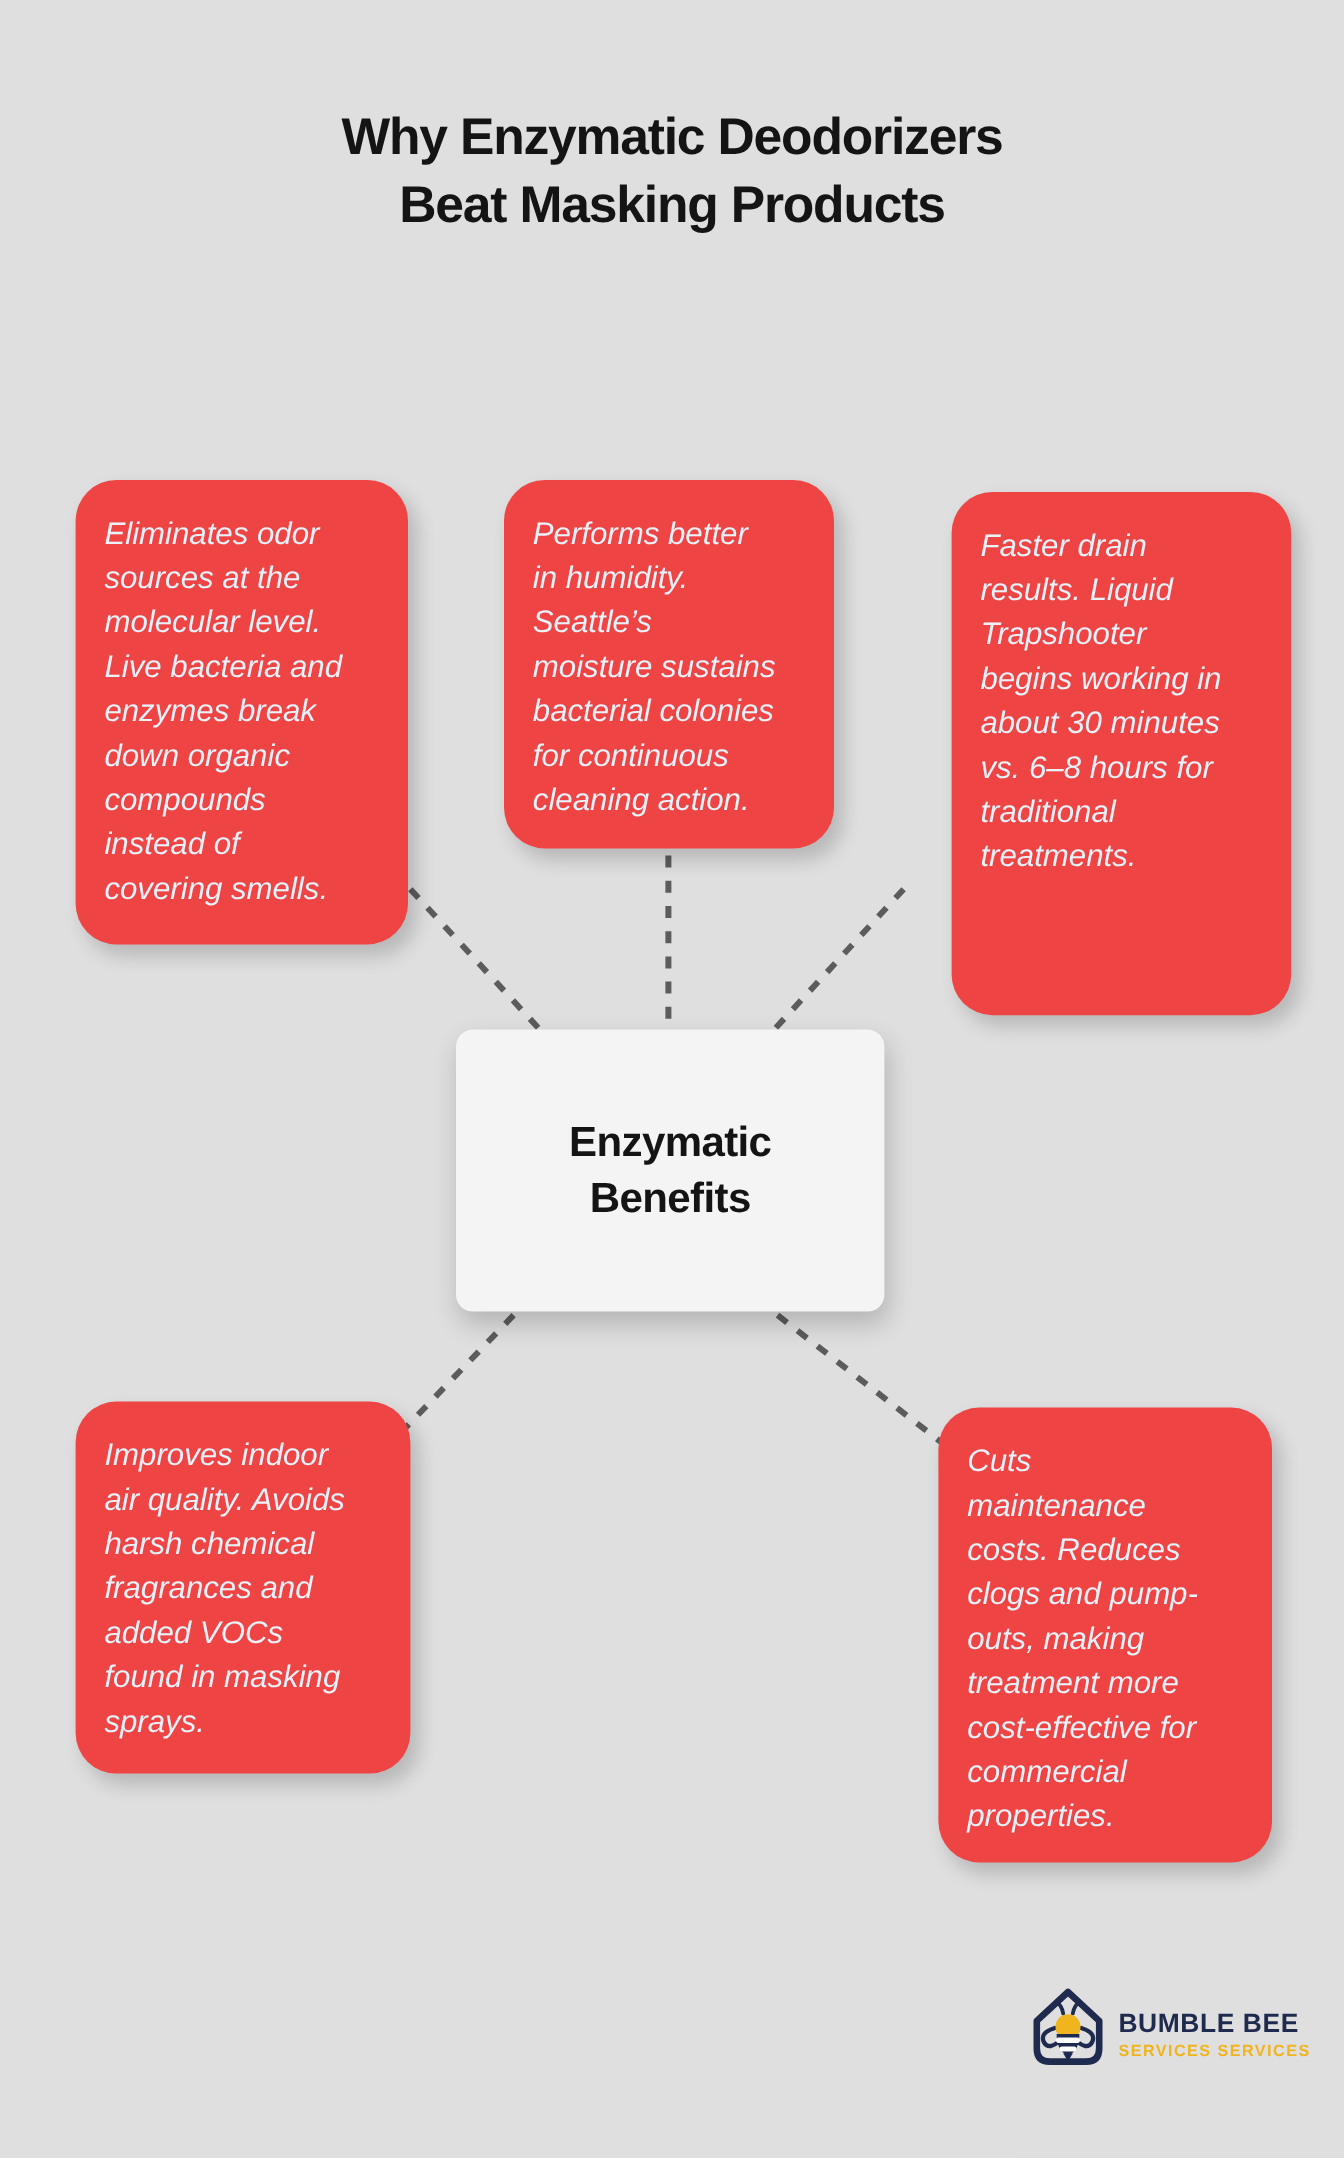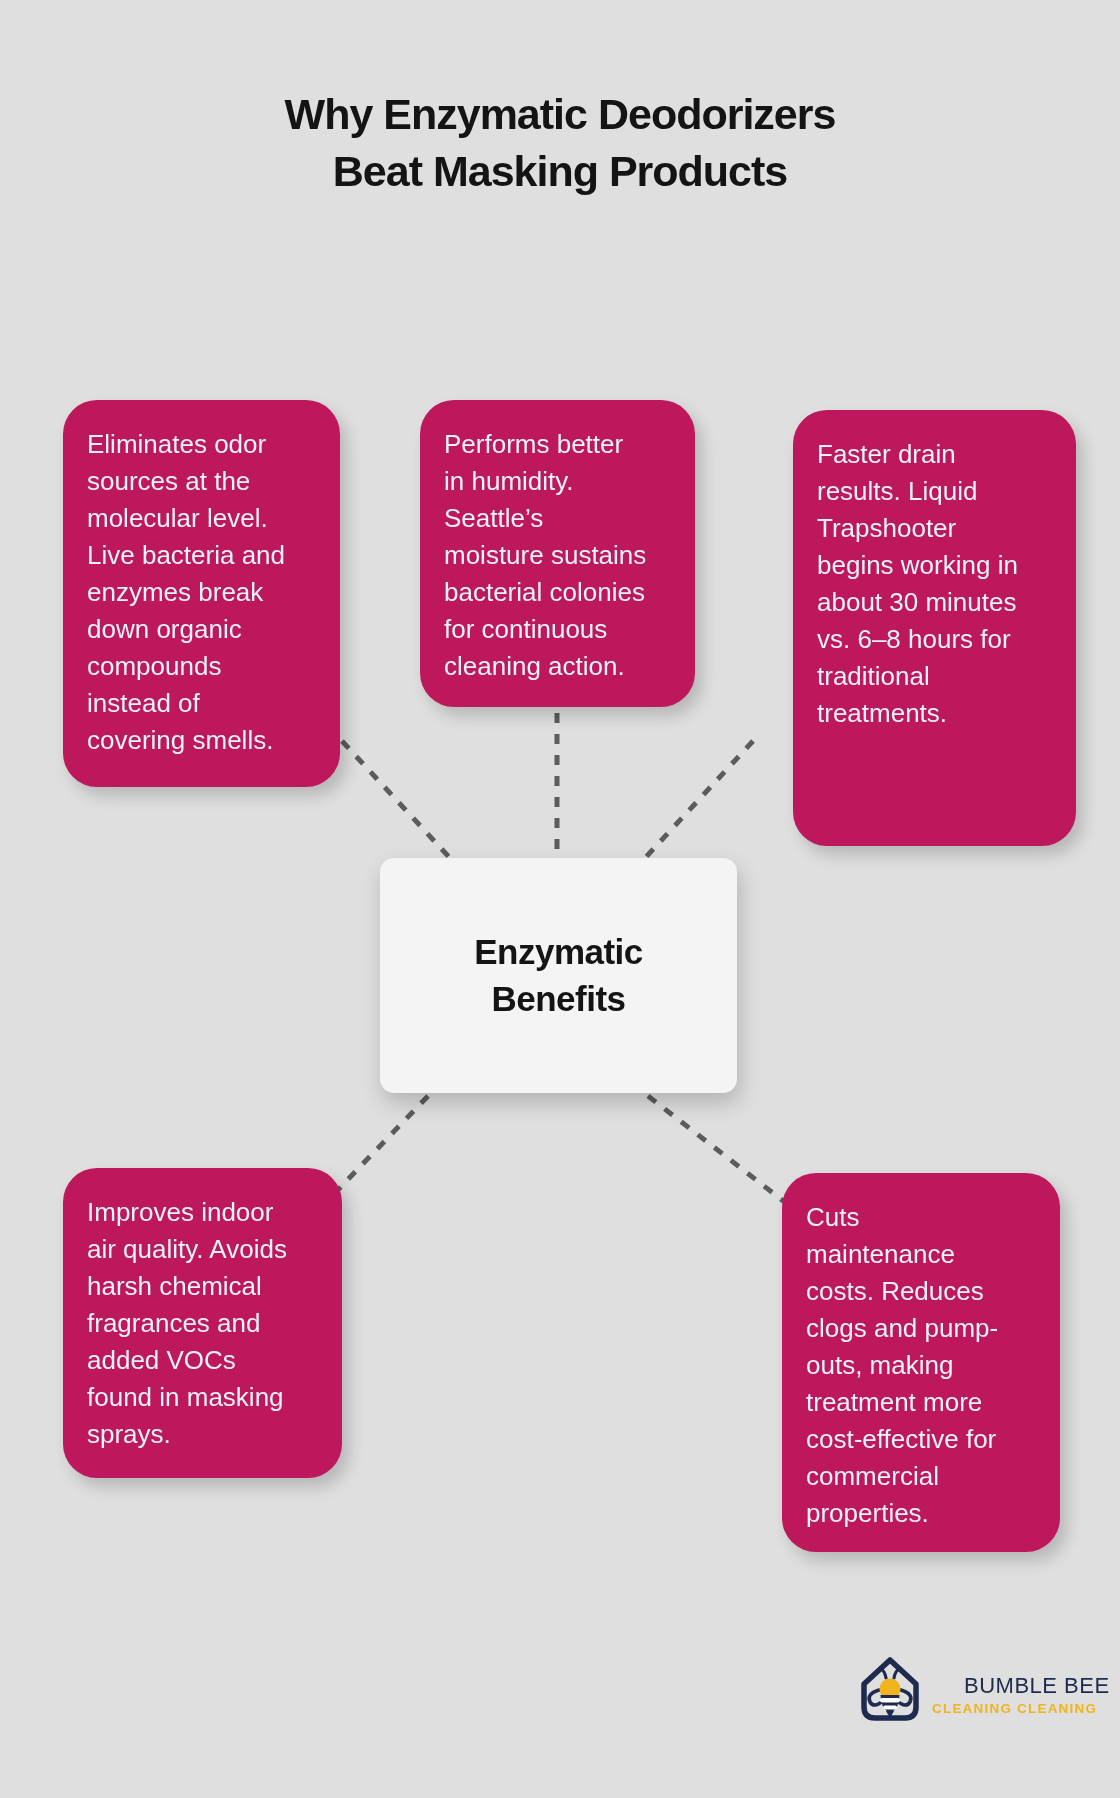--- a/index.html
+++ b/index.html
@@ -12,24 +12,24 @@
     position:absolute; top:86px; left:0; width:1120px;
     text-align:center; font-size:43px; font-weight:800;
     color:#141414; line-height:1.33; letter-spacing:-1px;
     white-space:pre-line;
   }
   .connectors { position:absolute; left:0; top:0; width:1120px; height:1798px; }
   .connectors line {
     stroke:#5c5c5c; stroke-width:5; stroke-dasharray:10 11;
   }
   .benefit {
-    position:absolute; background:#be185d; border-radius:34px;
+    position:absolute; background:#ef4444; border-radius:34px;
     box-shadow:7px 9px 16px rgba(0,0,0,0.18);
     box-sizing:border-box; padding:26px 16px 22px 24px;
-    color:#e9f1f9; overflow:hidden;
+    color:#e9f1f9; overflow:hidden;font-style:italic;
   }
   .benefit .txt {
     white-space:pre-line; font-size:26px; line-height:37px;
   }
   .b1 { left:63px;  top:400px;  width:277px; height:387px; }
   .b2 { left:420px; top:400px;  width:275px; height:307px; }
   .b3 { left:780px; top:410px;  width:283px; height:436px;margin-left:13px; }
   .b4 { left:63px;  top:1168px; width:279px; height:310px; }
   .b5 { left:782px; top:1173px; width:278px; height:379px; }
   .center-box {
@@ -39,21 +39,21 @@
     display:flex; align-items:center; justify-content:center;
     text-align:center; font-size:35px; font-weight:800; color:#141414;
     line-height:1.32; letter-spacing:-0.5px; white-space:pre-line;
   }
   .logo {
     position:absolute; left:855px; top:1656px;
     display:flex; align-items:center; gap:7px;
   }
   .logo-text { display:flex; flex-direction:column; }
   .logo-name {
-    font-size:22px; font-weight:400; color:#1f2b4e; letter-spacing:0.5px;margin-left:32px;
+    font-size:22px; font-weight:700; color:#1f2b4e; letter-spacing:0.5px;
   }
   .logo-tagline {
     font-size:13.5px; font-weight:800; color:#f0b41e;
     letter-spacing:1.2px; margin-top:2px;
   }
 </style>
 </head>
 <body>
 
 <div class="canvas">
@@ -137,17 +137,17 @@
         <path d="M46 34 Q59 38 55 46 Q51 53 41 44" fill="none" stroke="#1f2b4e" stroke-width="3.6" stroke-linecap="round"></path>
         <circle cx="35" cy="33" r="10.5" fill="#f0b41e"></circle>
         <path d="M25.5 39 Q25.5 53 35 57 Q44.5 53 44.5 39 Z" fill="#1f2b4e"></path>
         <rect x="25" y="42" width="20" height="4.5" rx="2.2" fill="#ffffff"></rect>
         <rect x="28" y="49.5" width="14" height="4" rx="2" fill="#ffffff"></rect>
         <path d="M31 55 L35 62 L39 55 Z" fill="#1f2b4e"></path>
       </svg>
     </span>
     <span class="logo-text">
       <span class="logo-name">BUMBLE BEE</span>
-      <span class="logo-tagline">CLEANING CLEANING</span>
+      <span class="logo-tagline">SERVICES SERVICES</span>
     </span>
   </div>
 
 </div>
 
 </body></html>

